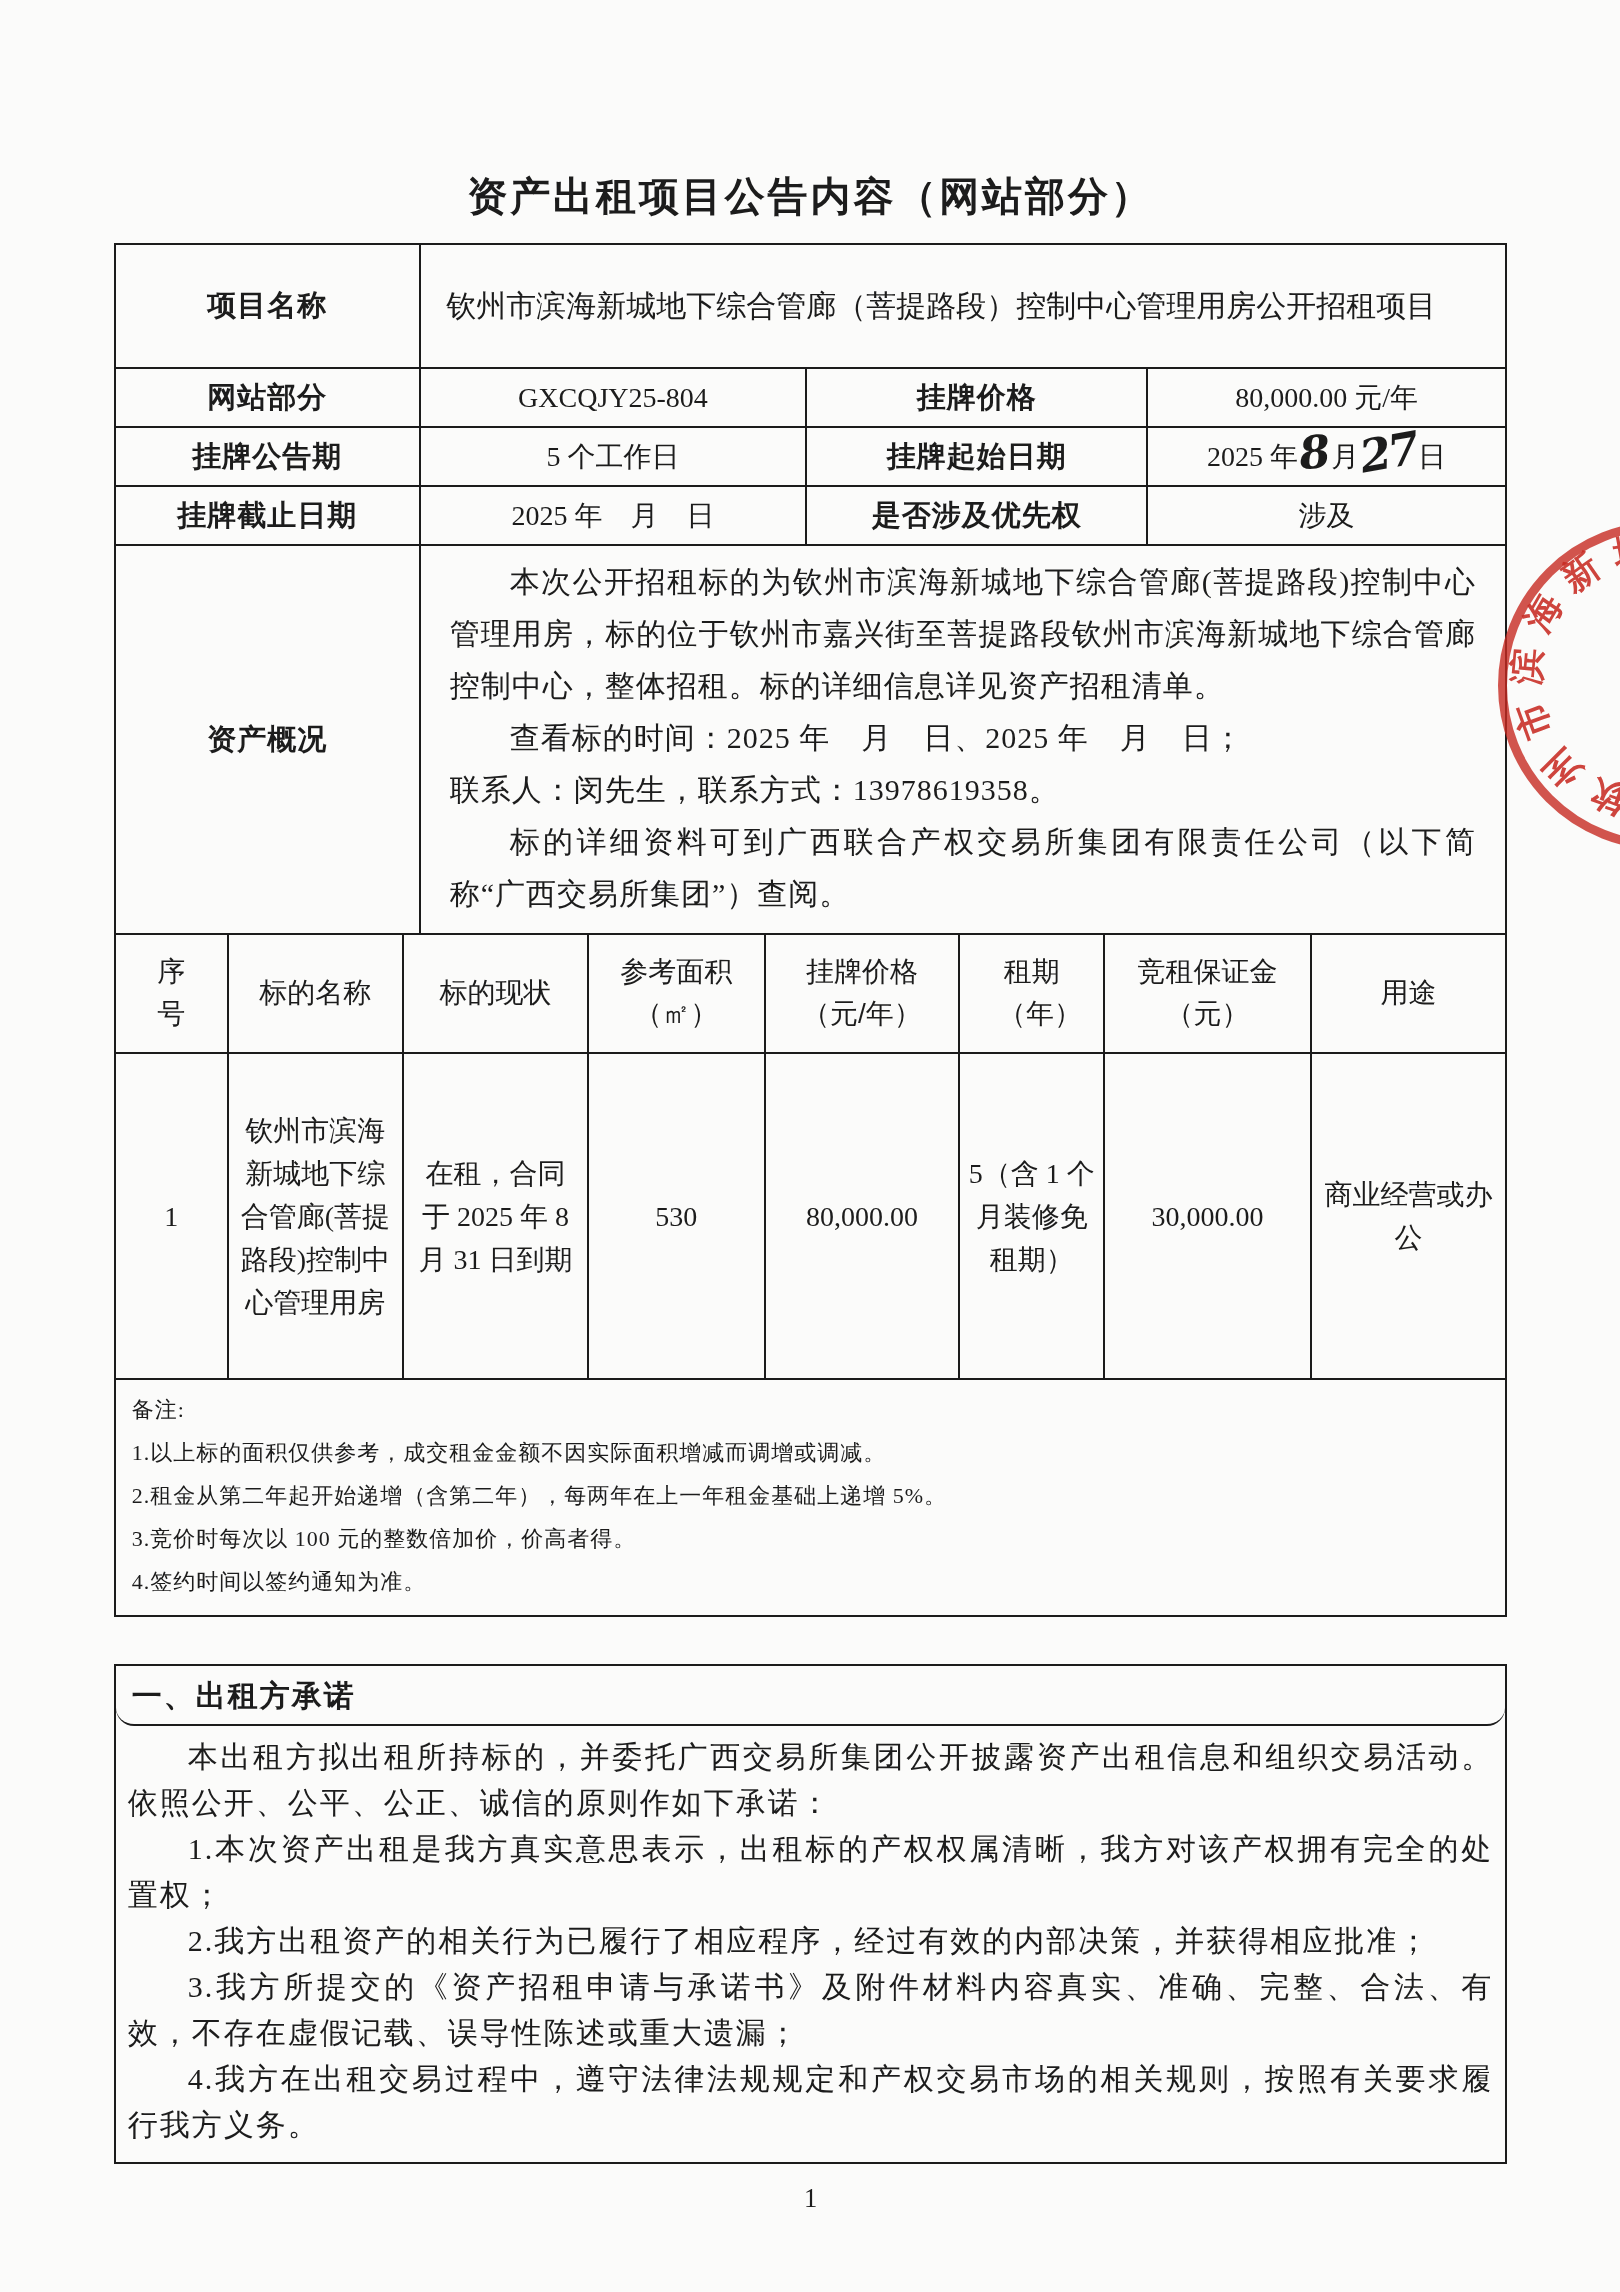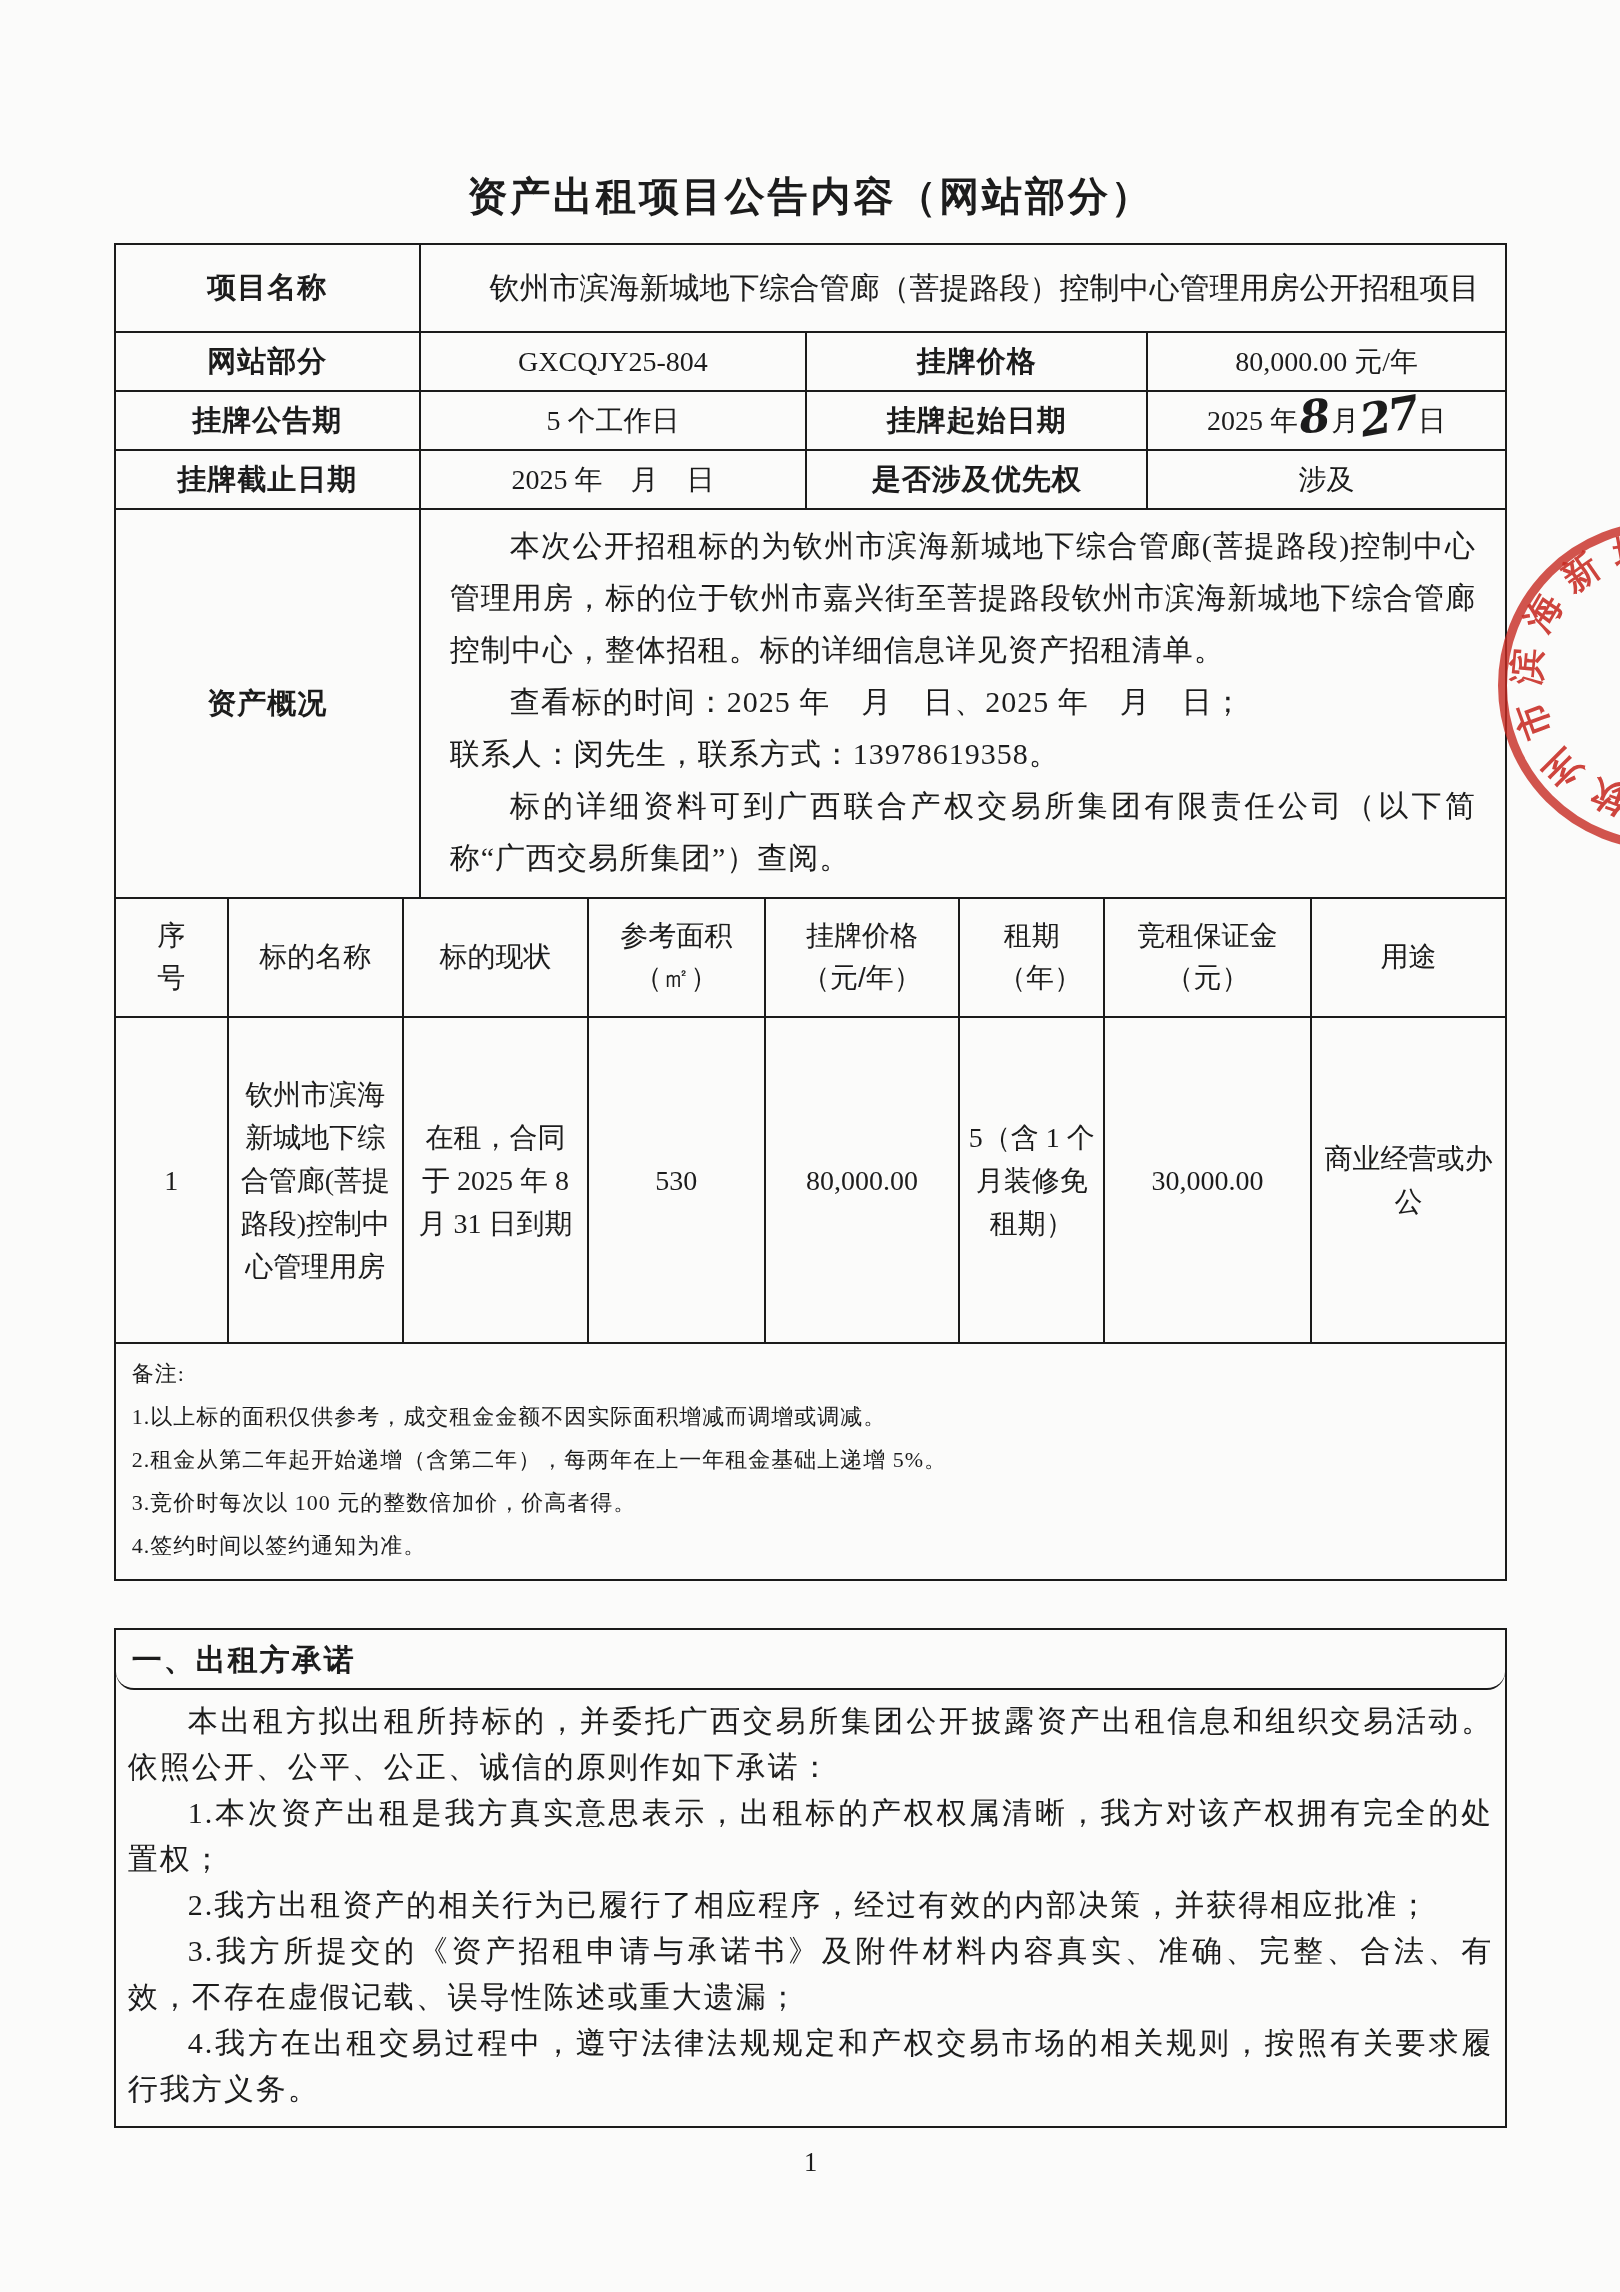--- a/index.html
+++ b/index.html
@@ -25,22 +25,22 @@
   
   table{border-collapse:collapse;table-layout:fixed;width:1393px;}
   table.t1{border:2.9px solid #1b1b1b;}
   table.t2{border:2.9px solid #1b1b1b;margin-top:-2.9px;}
   td{border:2px solid #1b1b1b;vertical-align:middle;padding:3.9px 9.8px;}
   .lab{
     font-family:"Liberation Sans", sans-serif;
     font-weight:bold;font-size:29px;text-align:center;letter-spacing:1px;
   }
   .val{font-size:28px;text-align:center;}
-  .h100{height:88px}.h60{height:59px}
-  .name-cell{font-size:30px;text-align:right;padding:3.9px 25.5px;line-height:1.55;}
+  .h100{height:124px}.h60{height:59px}
+  .name-cell{font-size:30px;text-align:left;padding:3.9px 25.5px;line-height:1.55;}
 
   
   .ov-cell{padding:9.8px 29px 13.7px 29px;}
   .ov-cell p{
     margin:0;font-size:30px;line-height:52px;
     text-align:justify;letter-spacing:1px;
   }
   .indent{text-indent:2em;}
 
   

